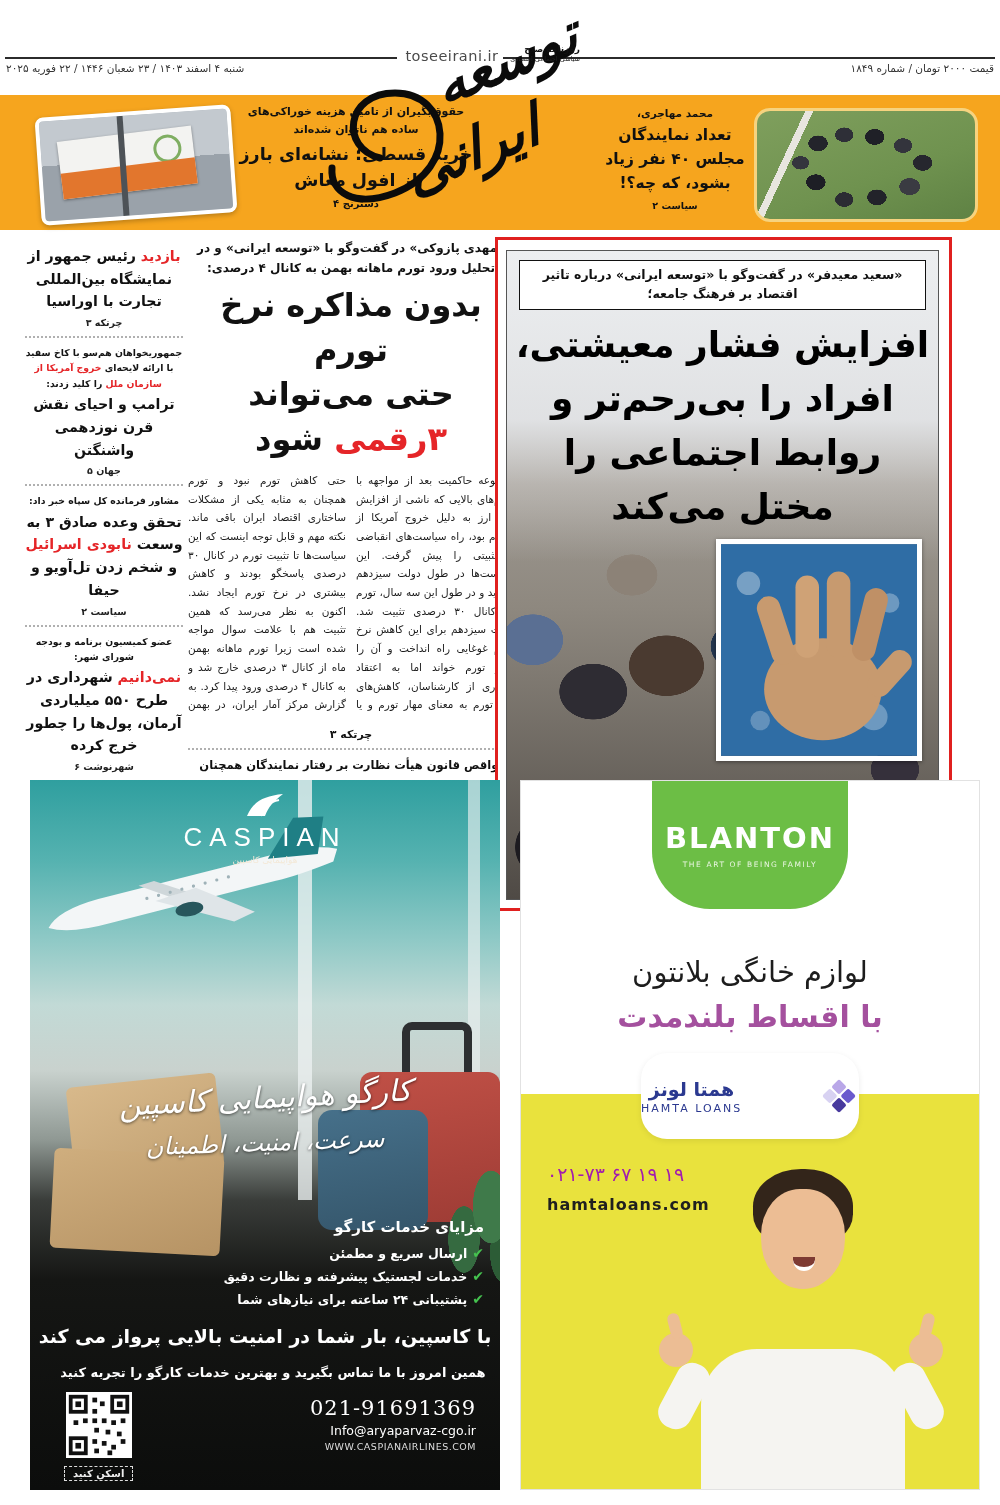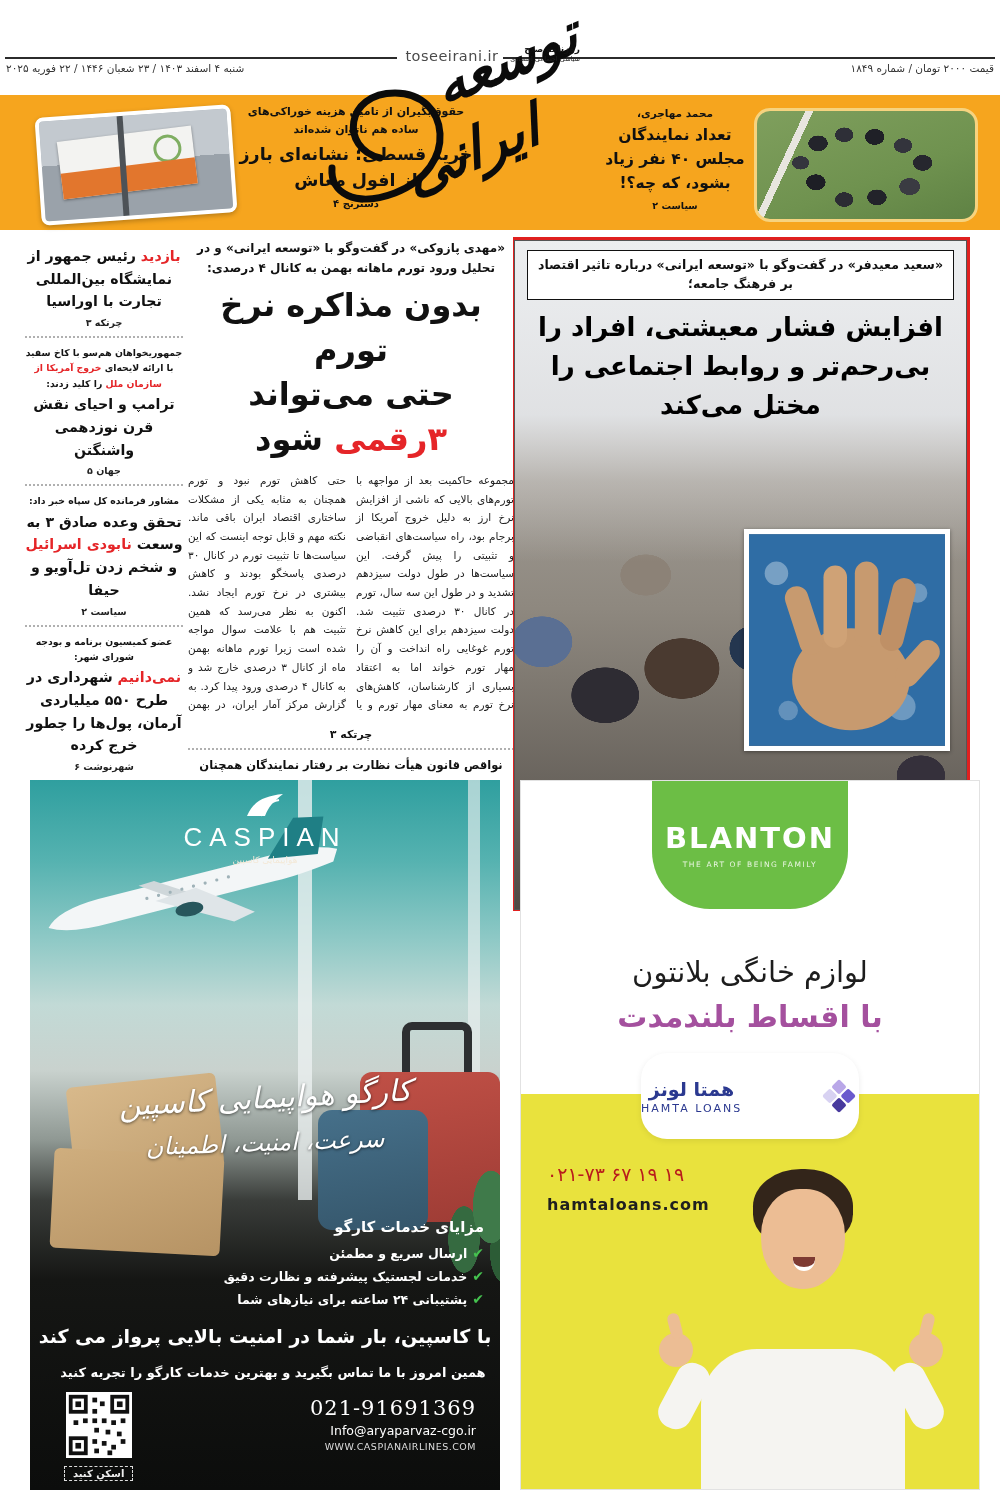--- a/index.html
+++ b/index.html
@@ -65,41 +65,41 @@
   .lead-kicker{text-align:center;font-size:12px;font-weight:bold;line-height:1.7;}
   .lead-headline{text-align:center;font-size:32px;font-weight:bold;line-height:1.4;margin-top:4px;letter-spacing:-.5px;}
   .lead-body{margin-top:9px;font-size:10.5px;line-height:1.78;text-align:justify;column-count:2;column-gap:10px;
              height:252px;overflow:hidden;color:#1c1c1c;}
   .lead-ref{text-align:center;font-size:11px;font-weight:bold;margin-top:5px;}
   .mid-divider{border-top:2px dotted #b0b0b0;margin:7px 0 6px;}
   .second-kicker{text-align:center;font-size:11.5px;font-weight:bold;line-height:1.7;}
   .second-headline{text-align:center;font-size:27px;font-weight:bold;line-height:1.45;margin-top:3px;}
   .second-ref{text-align:center;font-size:10.5px;font-weight:bold;margin-top:4px;}
   
-  .feature{position:absolute;left:513px;top:237px;width:457px;height:674px;border:3px solid #e0201f;background:#fff;
-           box-sizing:border-box;padding:0;}
+  .feature{position:absolute;left:495px;top:237px;width:457px;height:674px;border:3px solid #e0201f;background:#fff;
+           box-sizing:border-box;padding:10px;}
   .feature-inner{position:relative;width:100%;height:100%;overflow:hidden;border:1px solid #555;
       background:
       linear-gradient(180deg,rgba(238,240,242,.97) 0%,rgba(230,232,235,.9) 26%,rgba(216,214,212,.45) 36%,rgba(0,0,0,0) 48%),
       radial-gradient(50px 42px at 6% 60%,#5a6f93 60%,transparent 61%),
       radial-gradient(56px 46px at 20% 68%,#2e2c33 60%,transparent 61%),
       radial-gradient(62px 50px at 37% 64%,#4a3a30 60%,transparent 61%),
       radial-gradient(48px 40px at 54% 61%,#24364f 60%,transparent 61%),
       radial-gradient(58px 48px at 69% 66%,#3a2f28 60%,transparent 61%),
       radial-gradient(52px 44px at 87% 62%,#44506b 60%,transparent 61%),
       radial-gradient(72px 60px at 12% 92%,#1d1b20 60%,transparent 61%),
       radial-gradient(84px 68px at 42% 97%,#3f3429 60%,transparent 61%),
       radial-gradient(78px 64px at 74% 95%,#23272e 60%,transparent 61%),
       radial-gradient(42px 34px at 29% 50%,#8c8277 60%,transparent 61%),
       radial-gradient(38px 32px at 61% 48%,#7b7a80 60%,transparent 61%),
       radial-gradient(40px 33px at 90% 80%,#35303b 60%,transparent 61%),
       linear-gradient(180deg,#bcb9b5 0%,#8e887f 55%,#4f4a45 100%);}
   .feature-kicker{margin:9px 12px 0;background:#fff;border:1.5px solid #111;text-align:center;
                   font-size:12.5px;font-weight:bold;padding:5px 4px;line-height:1.5;}
-  .feature-headline{text-align:center;font-size:26px;font-weight:bold;line-height:1.5;color:#000;margin:8px 6px 0;}
+  .feature-headline{text-align:center;font-size:36px;font-weight:bold;line-height:1.5;color:#000;margin:8px 6px 0;}
   .hand-inset{position:absolute;right:16px;top:288px;width:196px;height:212px;border:5px solid #fff;box-shadow:0 1px 4px rgba(0,0,0,.4);}
   .hand-inset svg{display:block;width:100%;height:100%;}
   .feature-label{position:absolute;right:10px;bottom:8px;background:#000;color:#fff;font-size:11px;font-weight:bold;padding:2px 10px;}
   
   .caspian{position:absolute;left:30px;top:780px;width:470px;height:710px;overflow:hidden;color:#fff;
       background:linear-gradient(180deg,#2f9f9f 0,#55b2b0 80px,#8fc9c6 160px,#c2dad6 225px,#c9d2ce 290px,#8f9893 360px,#3a3d3a 420px,#151614 500px,#0c0d0c 100%);}
   .cas-mullion1{position:absolute;left:268px;top:0;width:14px;height:420px;background:rgba(235,240,240,.8);}
   .cas-mullion2{position:absolute;left:438px;top:0;width:12px;height:420px;background:rgba(235,240,240,.65);}
   .cas-logo{position:absolute;top:12px;left:0;width:100%;text-align:center;z-index:4;}
   .cas-logo .en{font-size:26px;letter-spacing:7px;font-family:Liberation Sans, sans-serif;color:#fff;}
@@ -137,21 +137,21 @@
   .bl-badge .b{color:#fff;font-size:29px;font-weight:bold;letter-spacing:2px;}
   .bl-badge .s{color:#eaf6e2;font-size:7.5px;letter-spacing:1.6px;margin-top:5px;}
   .bl-line1{margin-top:46px;text-align:center;font-size:29px;color:#1d1d1d;}
   .bl-line2{text-align:center;font-size:30px;font-weight:bold;color:#A4509E;margin-top:10px;}
   .bl-yellow{position:absolute;left:0;bottom:0;width:100%;height:395px;background:#E9E23D;}
   .bl-pill{position:absolute;left:50%;transform:translateX(-50%);top:272px;width:218px;height:86px;background:#fff;
            border-radius:26px;box-shadow:0 2px 6px rgba(0,0,0,.08);display:flex;align-items:center;justify-content:space-between;gap:8px;z-index:2;}
   .bl-pill .txt{text-align:center;}
   .bl-pill .fa{color:#2b3990;font-size:19px;font-weight:bold;}
   .bl-pill .en{color:#2b3990;font-size:11px;letter-spacing:2px;margin-top:2px;}
-  .bl-phone{position:absolute;left:26px;top:382px;direction:ltr;font-size:19px;color:#b91c1c;letter-spacing:2px;z-index:2;}
+  .bl-phone{position:absolute;left:26px;top:382px;direction:ltr;font-size:19px;color:#a21caf;letter-spacing:2px;z-index:2;}
   .bl-site{position:absolute;left:26px;top:414px;direction:ltr;font-size:16px;font-weight:bold;color:#1f1f1f;letter-spacing:1px;z-index:2;}
   .man{position:absolute;left:140px;bottom:0;width:280px;height:320px;z-index:1;}
   .man .hair{position:absolute;left:92px;top:0;width:100px;height:78px;background:#33251a;border-radius:48% 48% 42% 42%;}
   .man .face{position:absolute;left:100px;top:20px;width:84px;height:100px;background:#ecbd94;border-radius:46% 46% 50% 50%;}
   .man .smile{position:absolute;left:132px;top:88px;width:22px;height:10px;border-bottom:4px solid #fff;border-radius:0 0 12px 12px;background:#7e3b33;}
   .man .shirt{position:absolute;left:40px;bottom:0;width:204px;height:140px;background:#f5f4f1;border-radius:56px 56px 0 0;}
   .man .arm{position:absolute;width:34px;height:70px;background:#f5f4f1;border-radius:16px;}
   .man .arm.l{left:6px;bottom:58px;transform:rotate(28deg);}
   .man .arm.r{right:6px;bottom:58px;transform:rotate(-28deg);}
   .man .fist{position:absolute;width:34px;height:34px;background:#ecbd94;border-radius:50%;}

